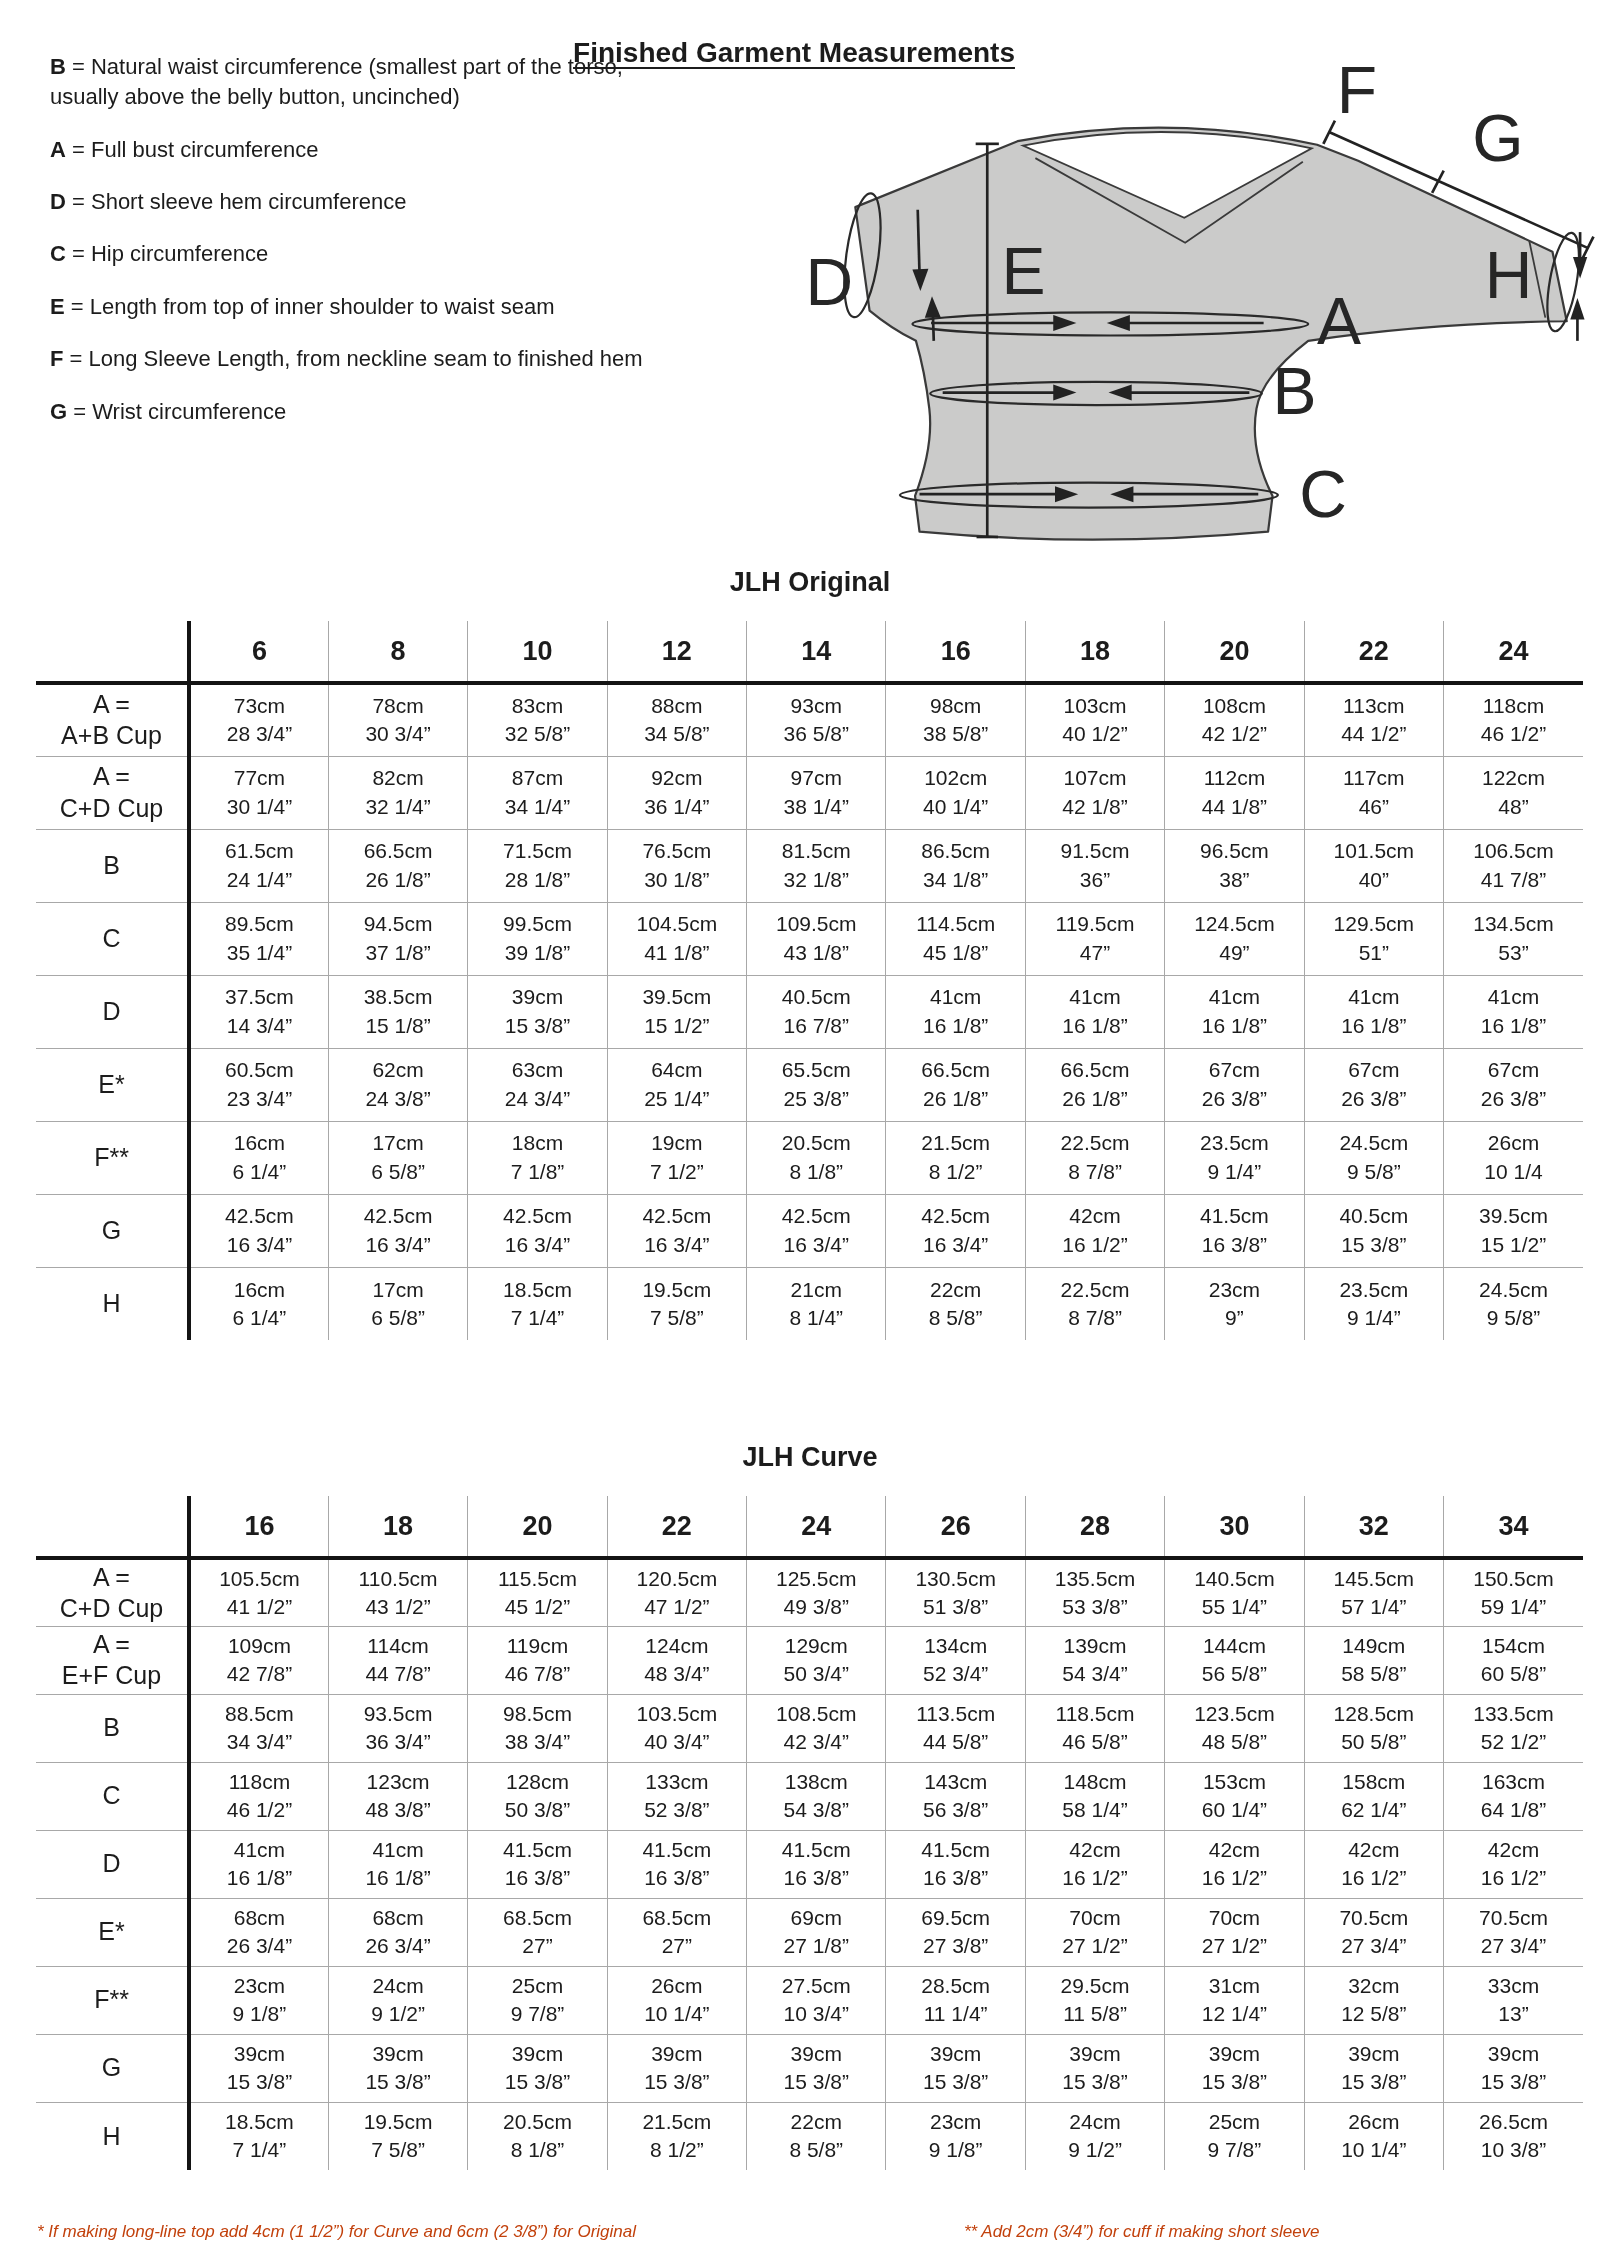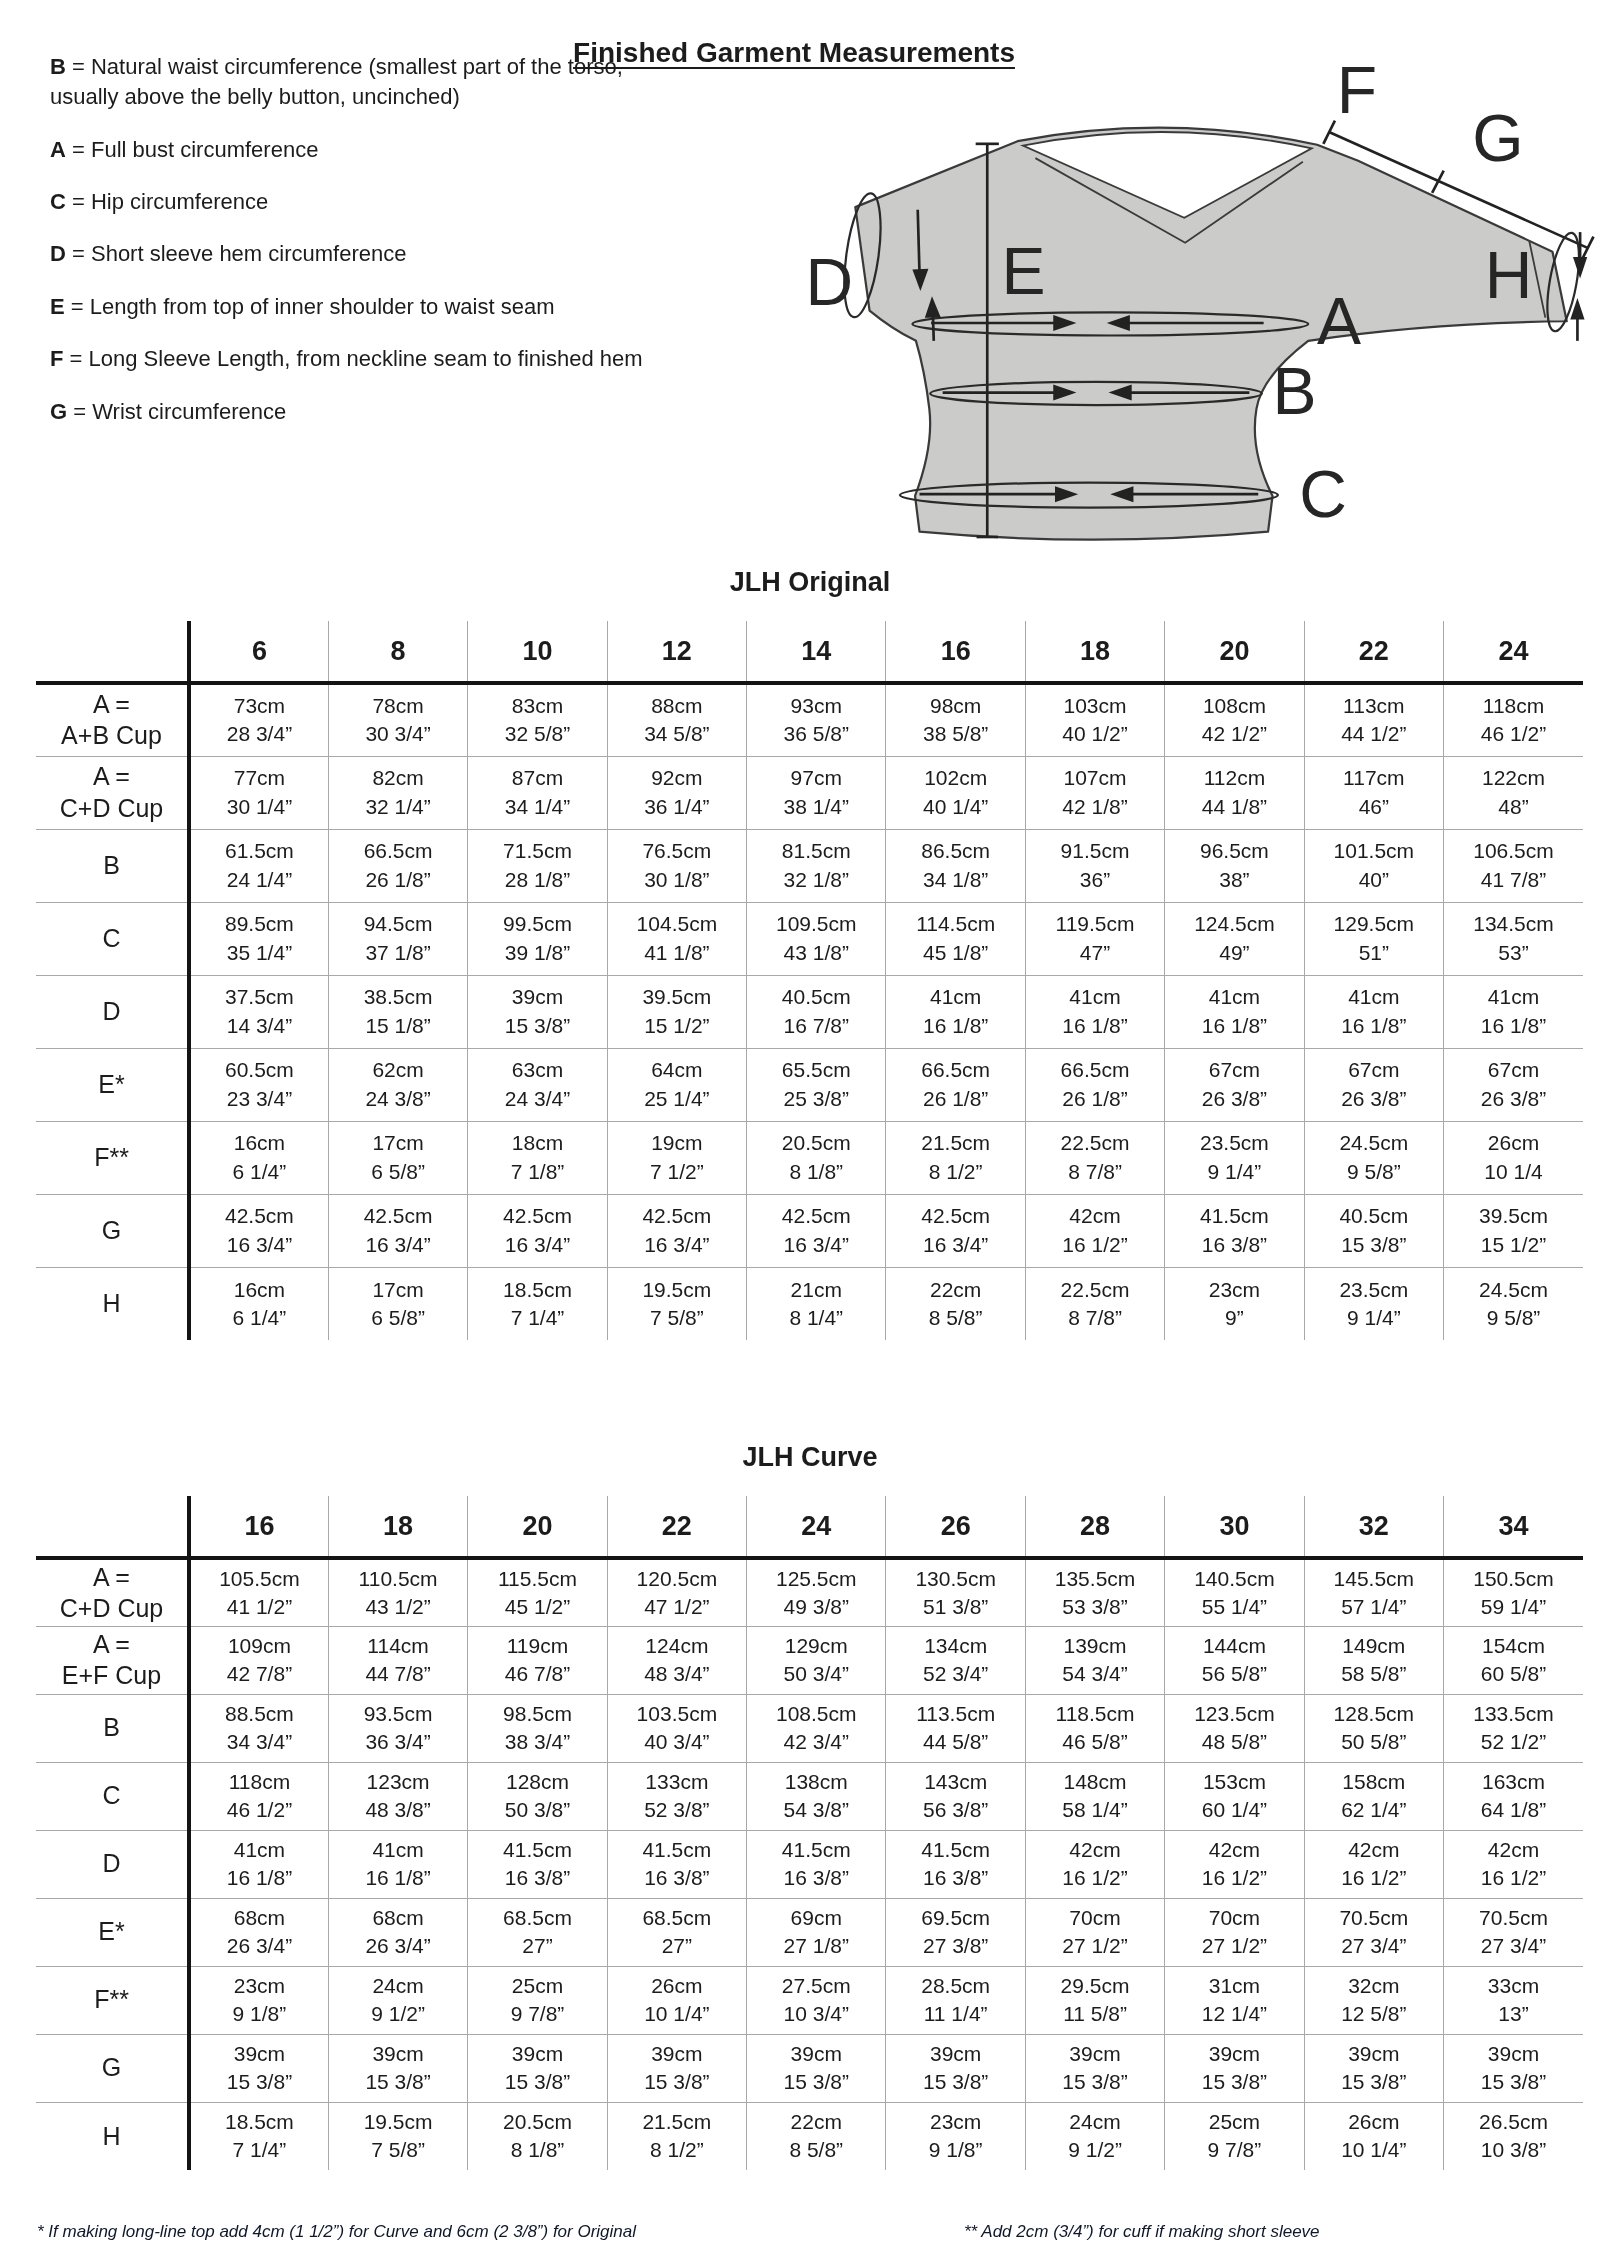--- a/index.html
+++ b/index.html
@@ -37,41 +37,41 @@
   table.sizes tbody th.rowlabel {
     font-size:25px; border-right:4.5px solid #141414; border-top:1.8px solid #a8a8a8; line-height:1.25;
   }
   table.sizes tbody td {
     font-size:21px; border-left:1.8px solid #a8a8a8; border-top:1.8px solid #a8a8a8; line-height:1.34;
   }
   table.sizes.t0 tbody th.rowlabel, table.sizes.t0 tbody td { height:73px; }
   table.sizes.t1 tbody th.rowlabel, table.sizes.t1 tbody td { height:68px; }
 
   
-  .footnote { position:absolute; top:2222px; font-size:17px; font-style:italic; color:#0f172a; }
+  .footnote { position:absolute; top:2222px; font-size:17px; font-style:italic; color:#c2410c; }
   .footnote.left { left:37px; }
   .footnote.right { left:964px; }
 
   .g-stroke { fill:none; stroke:#2a2a2a; stroke-width:2.5; }
   .m-line { fill:none; stroke:#222; stroke-width:3; }
   .m-head { fill:#222; stroke:none; }
 </style>
 </head>
 <body>
 
 <div class="page">
 
   <div class="page-title">Finished Garment Measurements</div>
 
   <div class="legend">
     <div class="legend-item"><b>B</b> <span>= Natural waist circumference (smallest part of the torso,
 usually above the belly button, uncinched)</span></div>
     <div class="legend-item"><b>A</b> <span>= Full bust circumference</span></div>
+    <div class="legend-item"><b>D</b> <span>= Short sleeve hem circumference</span></div>
     <div class="legend-item"><b>C</b> <span>= Hip circumference</span></div>
-    <div class="legend-item"><b>D</b> <span>= Short sleeve hem circumference</span></div>
     <div class="legend-item"><b>E</b> <span>= Length from top of inner shoulder to waist seam</span></div>
     <div class="legend-item"><b>F</b> <span>= Long Sleeve Length, from neckline seam to finished hem</span></div>
     <div class="legend-item"><b>G</b> <span>= Wrist circumference</span></div>
   </div>
 
   <div class="diagram">
     <svg viewBox="0 0 940 600">
 
       <path d="M 80 202 L 262 128 Q 430 96 598 132 L 644 150 L 862 252 L 878 330
                Q 720 332 588 352 Q 536 392 530 428 Q 522 474 548 526 L 543 566

